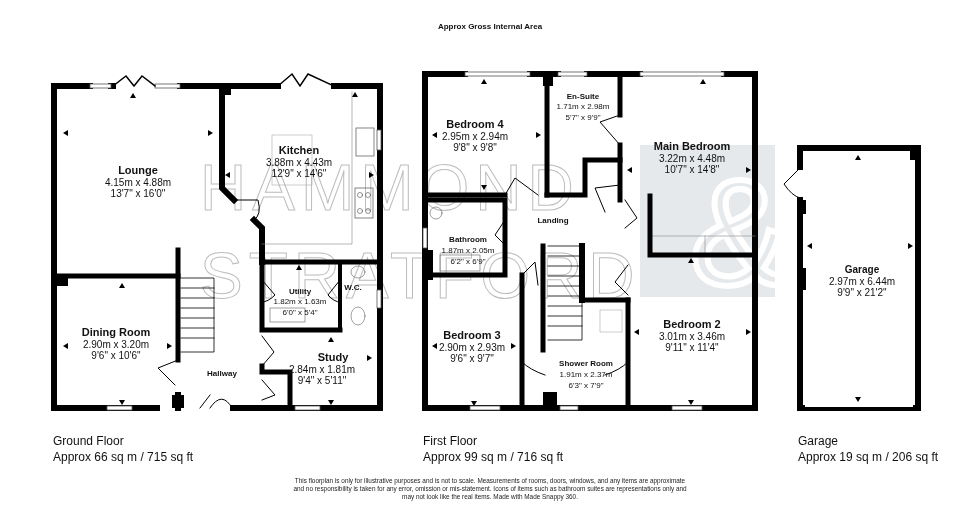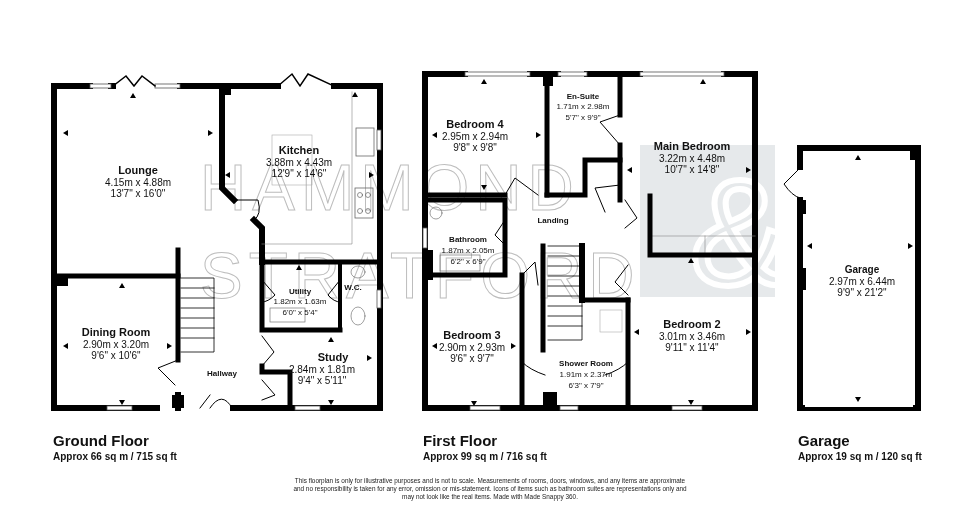--- a/index.html
+++ b/index.html
@@ -1,29 +1,30 @@
 <!DOCTYPE html>
 <html><head>
 <meta charset="utf-8">
 <style>
   html, body { margin: 0; padding: 0; background: #ffffff; }
   body { width: 980px; height: 516px; position: relative; overflow: hidden; font-family: "Liberation Sans", sans-serif; color: #111; }
   .gia { position: absolute; left: 0; width: 980px; top: 22px; text-align: center; font-size: 8px; font-weight: bold; line-height: 10px; }
   svg.plan { position: absolute; left: 0; top: 0; width: 980px; height: 516px; }
   .room-name { font-family: "Liberation Sans", sans-serif; font-weight: bold; fill: #111; }
   .room-dim { font-family: "Liberation Sans", sans-serif; fill: #111; }
-  .floor-label { position: absolute; font-size: 15px; line-height: 14px; font-weight: bold; }
-  .floor-area { position: absolute; font-size: 10px; font-weight: bold; line-height: 10px; }
+  .floor-label { position: absolute; font-size: 12px; line-height: 14px; }
+  .floor-area { position: absolute; font-size: 12px; font-weight: normal; line-height: 10px; }
   .disclaimer { position: absolute; left: 250px; width: 480px; top: 477px; text-align: center; font-size: 6.4px; line-height: 8px; color: #222; }
   .wm { font-family: "Liberation Sans", sans-serif; fill: none; stroke: #bdbdbd; stroke-width: 1; letter-spacing: 6px; }
 </style>
 </head>
 <body>
 
 <div class="gia">
+  <div>Approx Gross Internal Area</div>
 </div>
 
 <svg class="plan" viewBox="0 0 980 516">
 
   <g>
     <rect x="640" y="145" width="135" height="152" fill="#e6e9eb"></rect>
     <text class="wm" x="200" y="210" font-size="64">HAMMOND</text>
     <text class="wm" x="200" y="298" font-size="64">STRATFORD</text>
     <text x="690" y="285" font-size="150" fill="none" stroke="#ffffff" stroke-width="6" font-family="Liberation Sans, sans-serif">&amp;</text>
   </g>
@@ -278,19 +279,19 @@
   </g>
 </svg>
 
 <div class="floor-label" style="left:53px; top:434px;">Ground Floor</div>
 <div class="floor-area" style="left:53px; top:452px;">Approx 66 sq m / 715 sq ft</div>
 
 <div class="floor-label" style="left:423px; top:434px;">First Floor</div>
 <div class="floor-area" style="left:423px; top:452px;">Approx 99 sq m / 716 sq ft</div>
 
 <div class="floor-label" style="left:798px; top:434px;">Garage</div>
-<div class="floor-area" style="left:798px; top:452px;">Approx 19 sq m / 120 sq ft</div>
+<div class="floor-area" style="left:798px; top:452px;">Approx 19 sq m / 206 sq ft</div>
 
 <div class="disclaimer">
   <div>This floorplan is only for illustrative purposes and is not to scale. Measurements of rooms, doors, windows, and any items are approximate</div>
   <div>and no responsibility is taken for any error, omission or mis-statement. Icons of items such as bathroom suites are representations only and</div>
   <div>may not look like the real items. Made with Made Snappy 360.</div>
 </div>
 
 </body></html>

